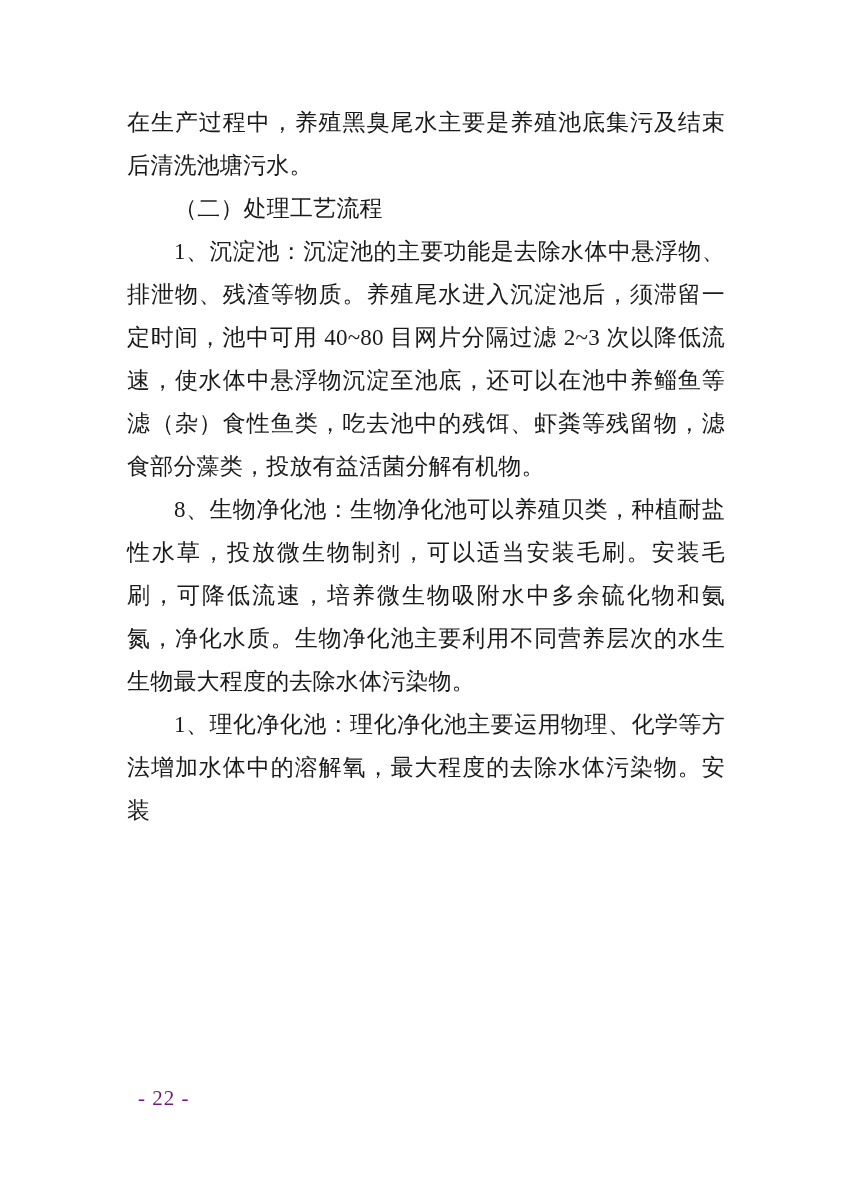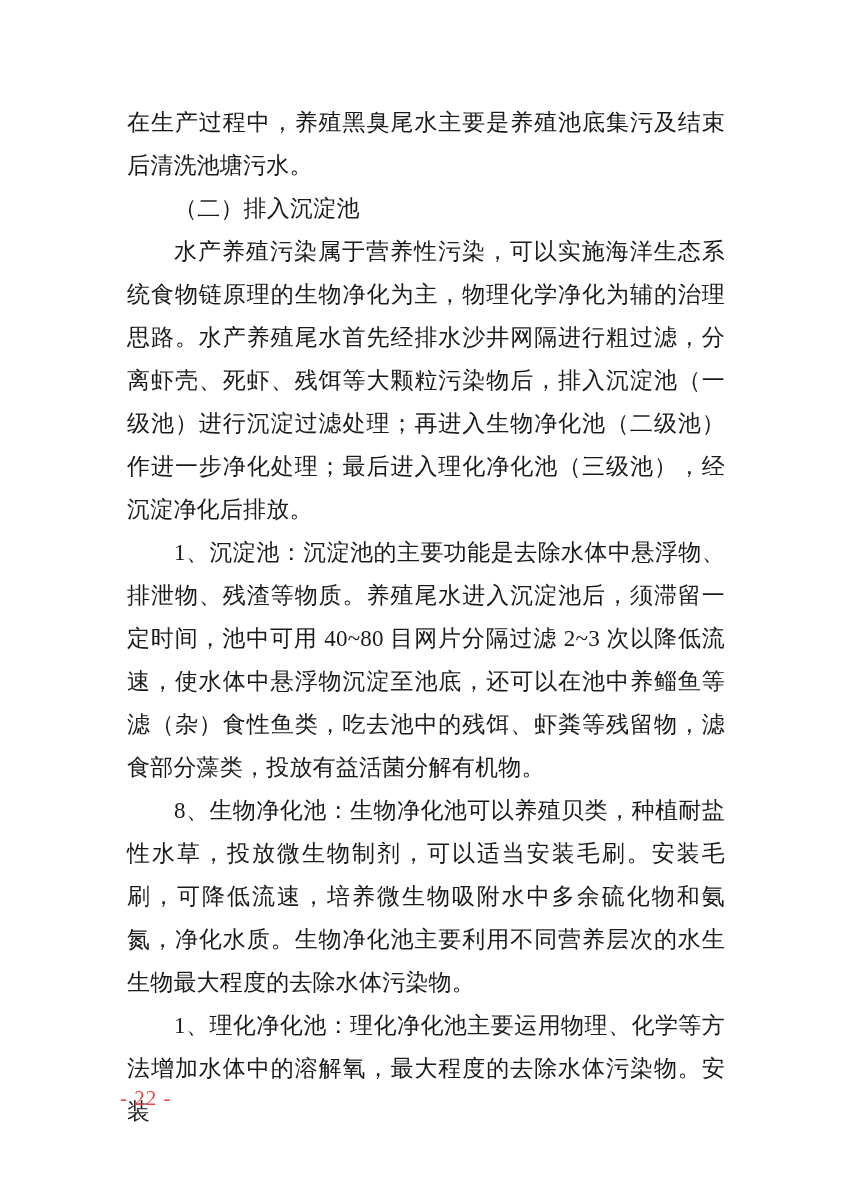--- a/index.html
+++ b/index.html
@@ -31,35 +31,34 @@
     letter-spacing: 0.2px;
   }
   .indent {
     text-indent: 47px;
   }
   .section-heading {
     font-weight: normal;
   }
   .page-number {
     position: absolute;
-    left: 120px;
+    left: 138px;
     top: 1086px;
     font-size: 21px;
     line-height: 24px;
     letter-spacing: 1px;
-    color: #ef4444;
+    color: #701a75;
     white-space: pre;
   }
 </style>
 </head>
 <body>
 
 <div class="doc-page">
   <div class="text-block">
     <p>在生产过程中，养殖黑臭尾水主要是养殖池底集污及结束后清洗池塘污水。</p>
-    <p class="indent section-heading">（二）排入沉淀池</p>
-    <p class="indent">水产养殖污染属于营养性污染，可以实施海洋生态系统食物链原理的生物净化为主，物理化学净化为辅的治理思路。水产养殖尾水首先经排水沙井网隔进行粗过滤，分离虾壳、死虾、残饵等大颗粒污染物后，排入沉淀池（一级池）进行沉淀过滤处理；再进入生物净化池（二级池）作进一步净化处理；最后进入理化净化池（三级池），经沉淀净化后排放。</p>
+    <p class="indent section-heading">（二）处理工艺流程</p>
     <p class="indent">1、沉淀池：沉淀池的主要功能是去除水体中悬浮物、排泄物、残渣等物质。养殖尾水进入沉淀池后，须滞留一定时间，池中可用 40~80 目网片分隔过滤 2~3 次以降低流速，使水体中悬浮物沉淀至池底，还可以在池中养鲻鱼等滤（杂）食性鱼类，吃去池中的残饵、虾粪等残留物，滤食部分藻类，投放有益活菌分解有机物。</p>
     <p class="indent">8、生物净化池：生物净化池可以养殖贝类，种植耐盐性水草，投放微生物制剂，可以适当安装毛刷。安装毛刷，可降低流速，培养微生物吸附水中多余硫化物和氨氮，净化水质。生物净化池主要利用不同营养层次的水生生物最大程度的去除水体污染物。</p>
     <p class="indent">1、理化净化池：理化净化池主要运用物理、化学等方法增加水体中的溶解氧，最大程度的去除水体污染物。安装</p>
   </div>
   <div class="page-number">- 22 -</div>
 </div>
 
 </body></html>

